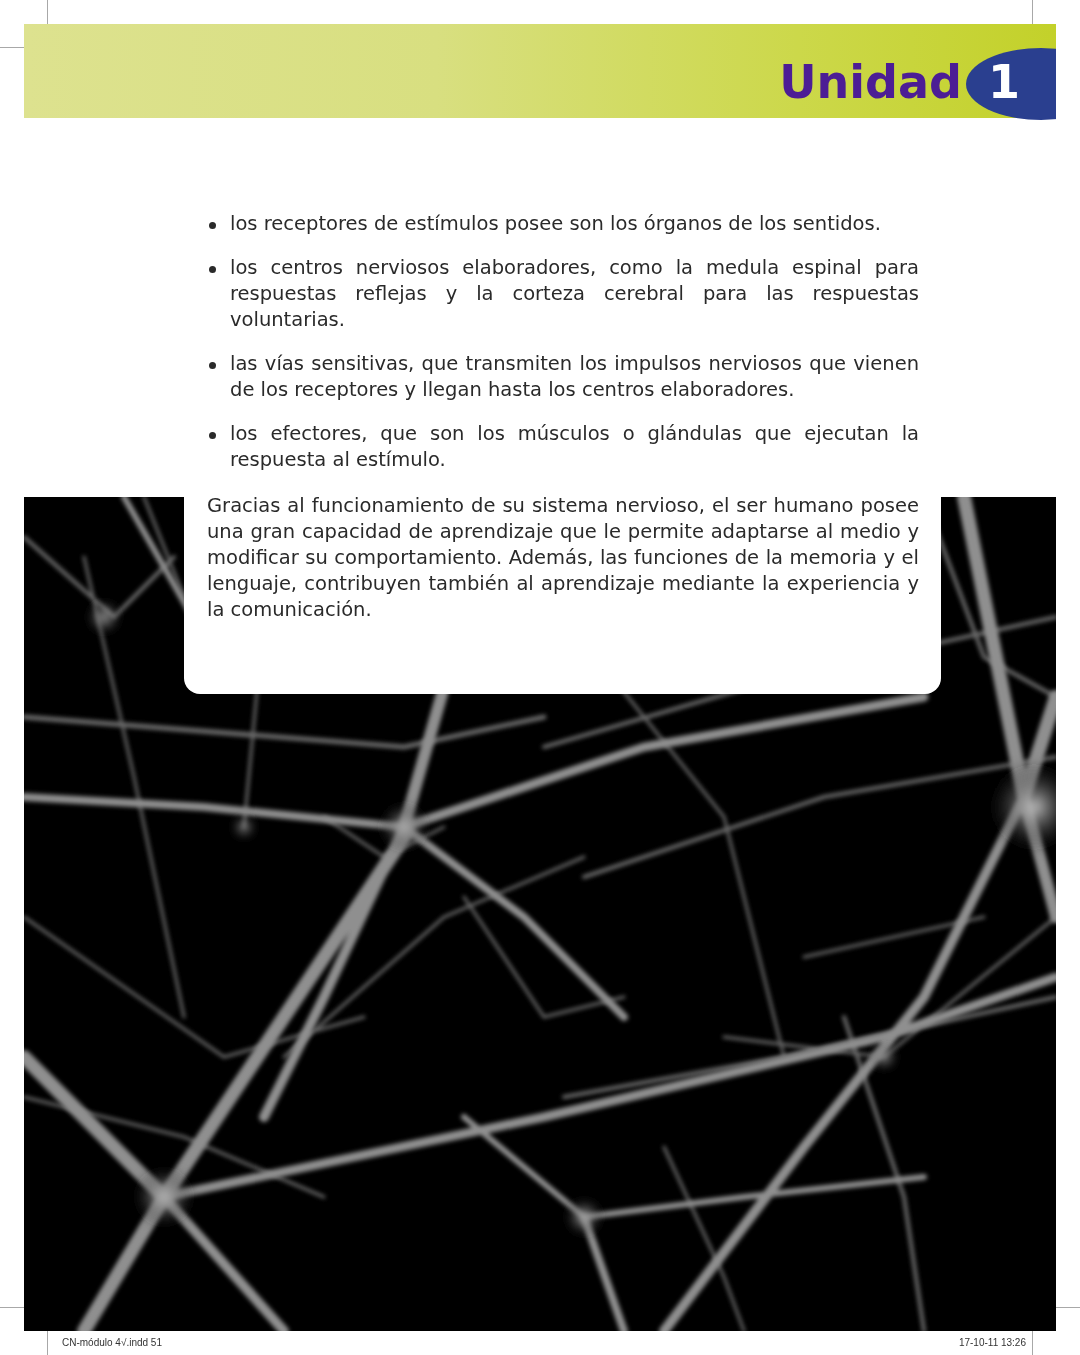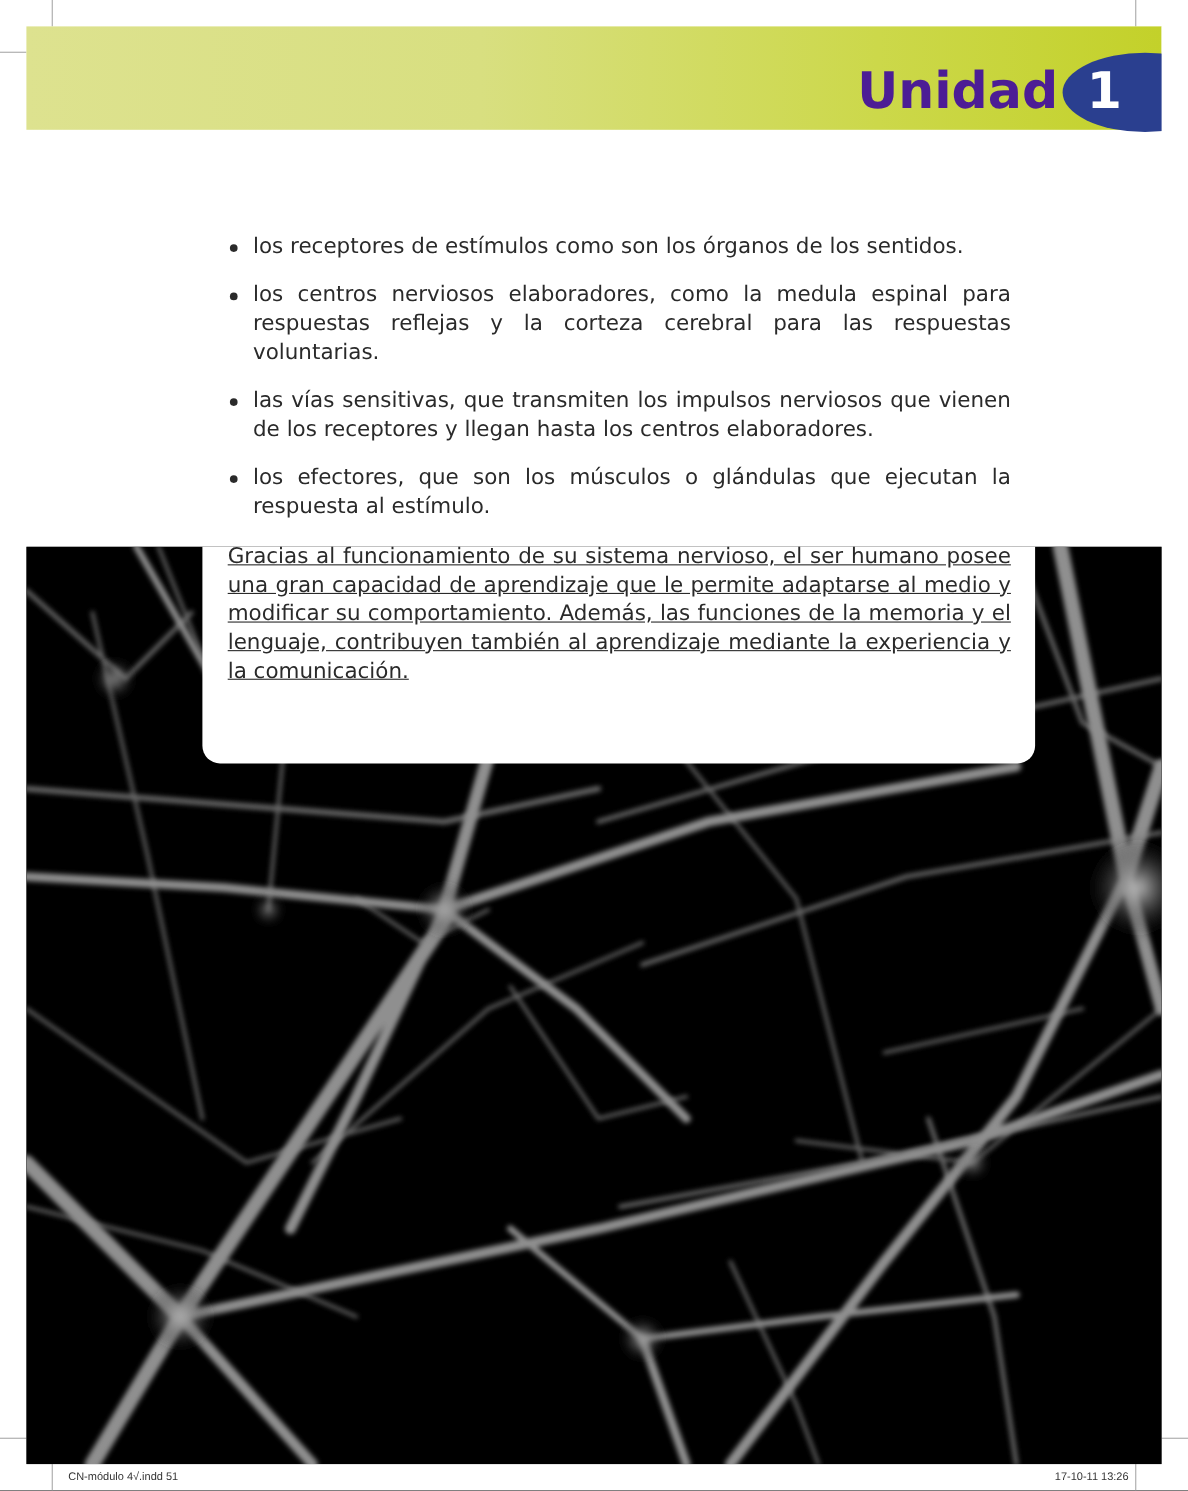--- a/index.html
+++ b/index.html
@@ -42,21 +42,21 @@
       position: absolute; left: 207px; top: 211px; width: 712px;
       font-family: "DejaVu Sans", sans-serif; font-size: 19.5px; line-height: 26px;
       color: #2a2a2a;
     }
     .bullets { list-style: none; margin: 0; padding: 0; }
     .bullets li { position: relative; padding-left: 23px; margin-bottom: 18px; text-align: justify; }
     .bullets li .dot {
       position: absolute; left: 2px; top: 11px; width: 7px; height: 7px;
       border-radius: 50%; background: #2a2a2a;
     }
-    .para { margin: 0; text-align: justify; margin-top: 20px; text-decoration: underline; }
+    .para { margin: 0; text-align: justify; margin-top: 20px; }
     .footer-left, .footer-right {
       position: absolute; top: 1337px;
       font-family: "Liberation Sans", sans-serif; font-size: 10px; color: #333;
     }
     .footer-left { left: 62px; }
     .footer-right { right: 54px; }
   </style>
 </head>
 <body>
 
@@ -144,21 +144,21 @@
       <circle cx="80" cy="120" r="18" fill="url(#soma)"></circle>
       <circle cx="220" cy="330" r="12" fill="url(#soma)"></circle>
     </g>
   </svg>
 </div>
 
 <div class="panel"></div>
 
 <div class="content">
   <ul class="bullets">
-    <li><span class="dot"></span><span>los receptores de estímulos como son los órganos de los sentidos.</span></li>
+    <li><span class="dot"></span><span>los receptores de estímulos posee son los órganos de los sentidos.</span></li>
     <li><span class="dot"></span><span>los centros nerviosos elaboradores, como la medula espinal para respuestas reflejas y la corteza cerebral para las respuestas voluntarias.</span></li>
     <li><span class="dot"></span><span>las vías sensitivas, que transmiten los impulsos nerviosos que vienen de los receptores y llegan hasta los centros elaboradores.</span></li>
     <li><span class="dot"></span><span>los efectores, que son los músculos o glándulas que ejecutan la respuesta al estímulo.</span></li>
   </ul>
   <p class="para">Gracias al funcionamiento de su sistema nervioso, el ser humano posee una gran capacidad de aprendizaje que le permite adaptarse al medio y modificar su comportamiento. Además, las funciones de la memoria y el lenguaje, contribuyen también al aprendizaje mediante la experiencia y la comunicación.</p>
 </div>
 
 <div class="footer-left">CN-módulo 4√.indd   51</div>
 <div class="footer-right">17-10-11   13:26</div>
 

